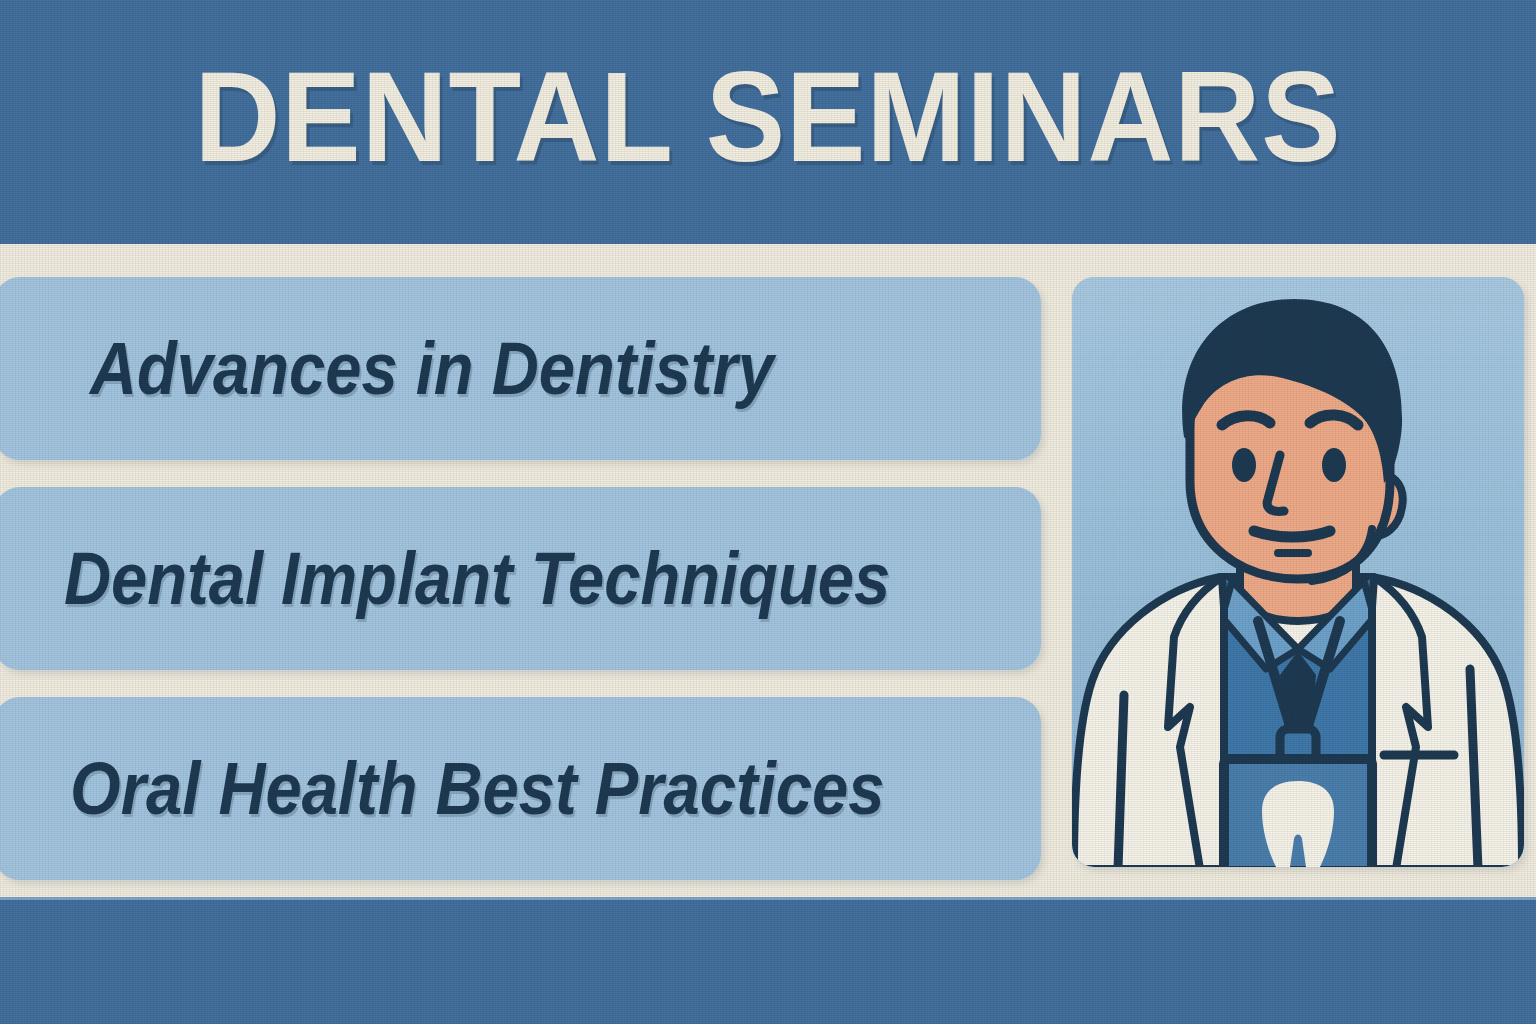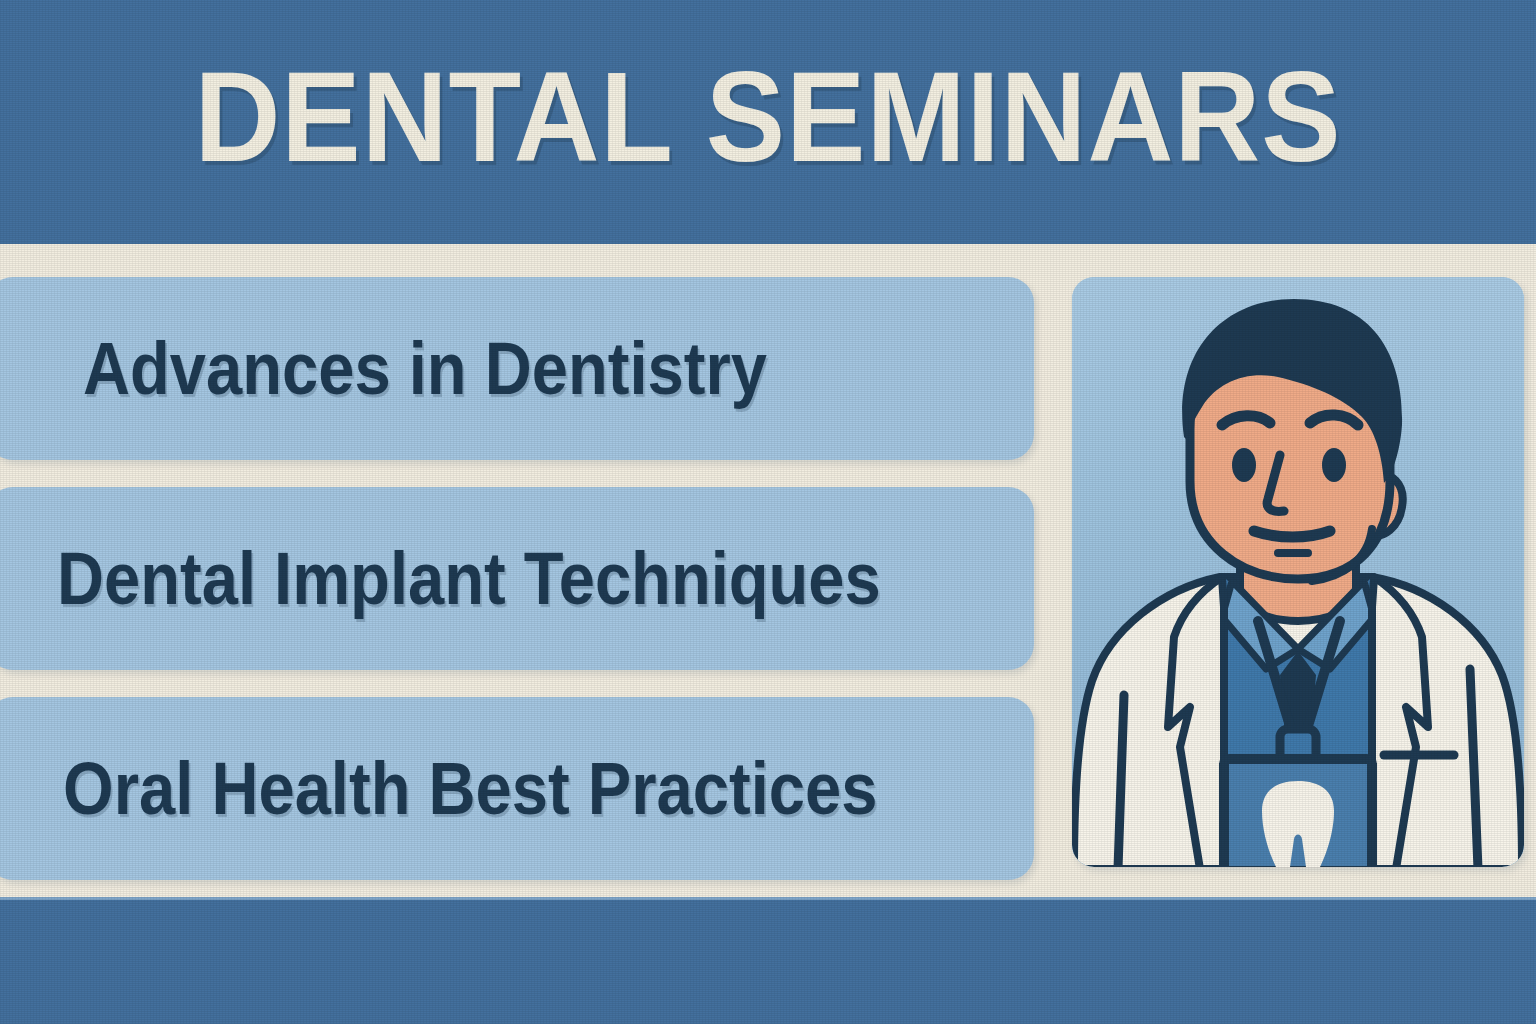--- a/index.html
+++ b/index.html
@@ -75,23 +75,24 @@
     left: 0; top: 897px;
     width: 1536px;
     height: 127px;
     background: #43709E;
     border-top: 3px solid #7FA6CA;
   }
 
   
   .seminar-list {
     position: absolute;
-    left: 1px; top: 277px;
+    left: 8px; top: 277px;
     width: 1033px;
     height: 604px;
+    font-style: italic;
   }
   .seminar-item {
     position: absolute;
     left: -14px;
     width: 1047px;
     height: 183px;
     box-sizing: border-box;
     background: #A4C6E1;
     border-radius: 26px;
     display: flex;

